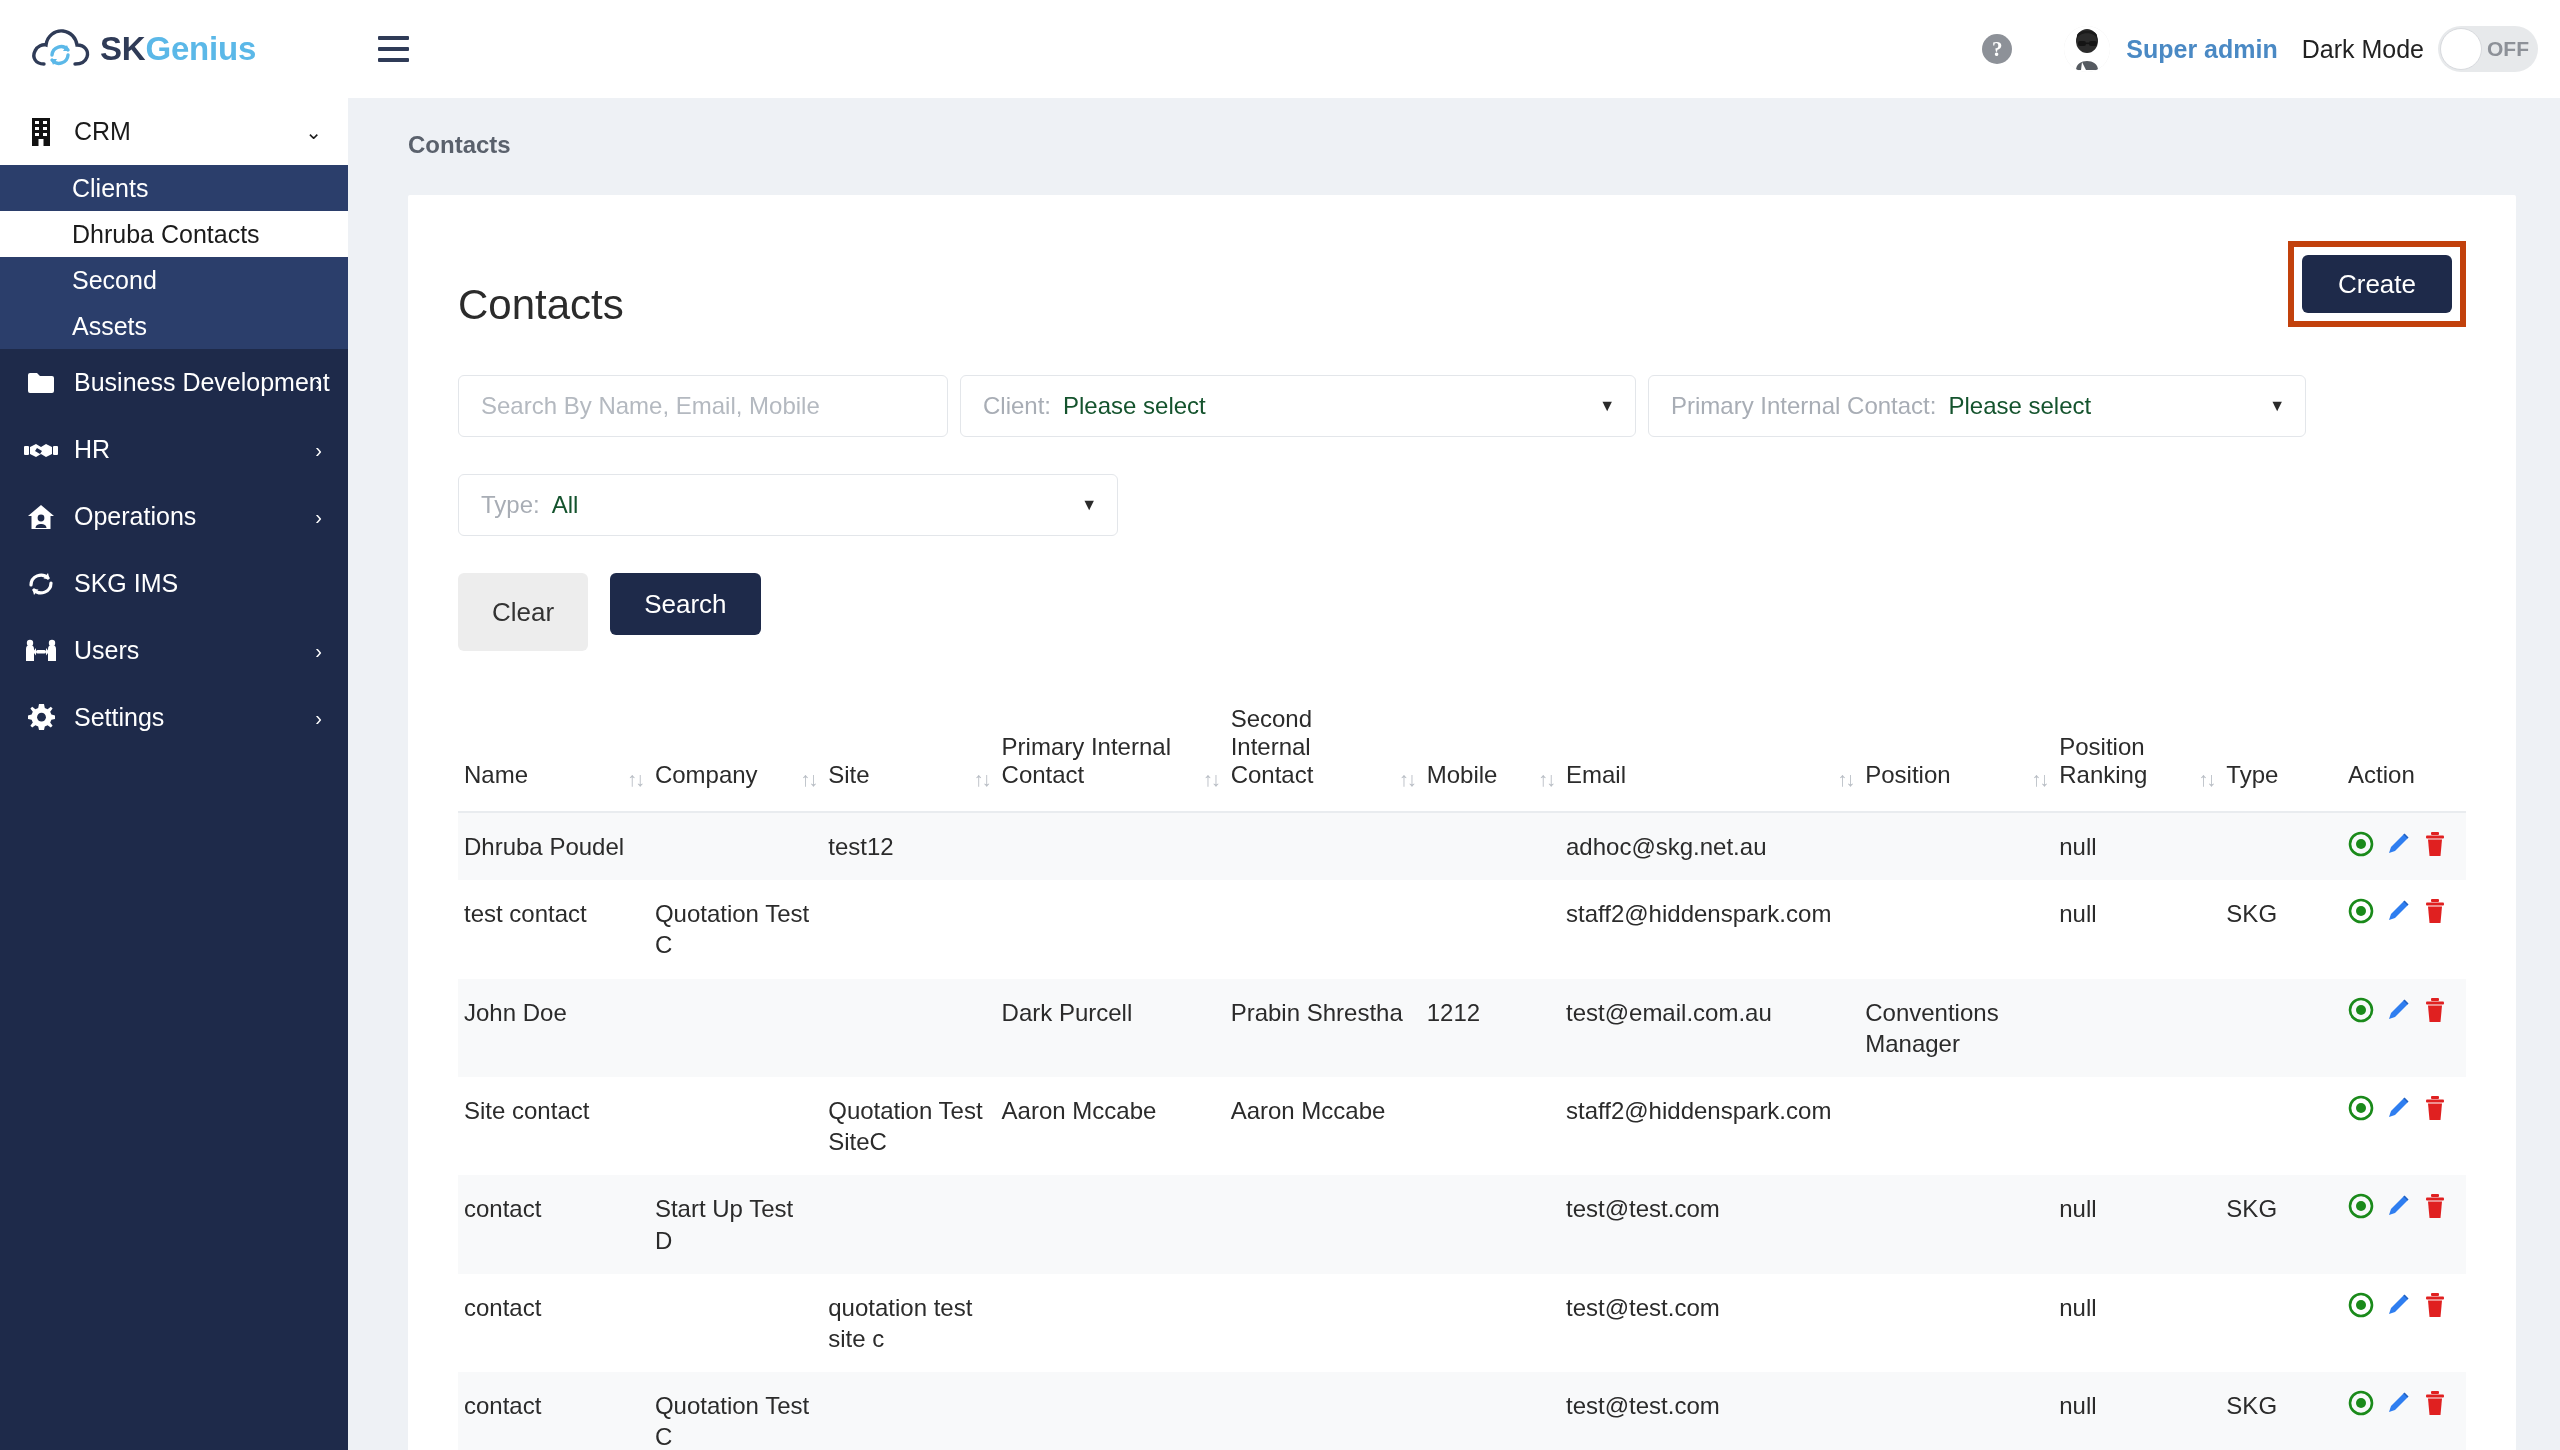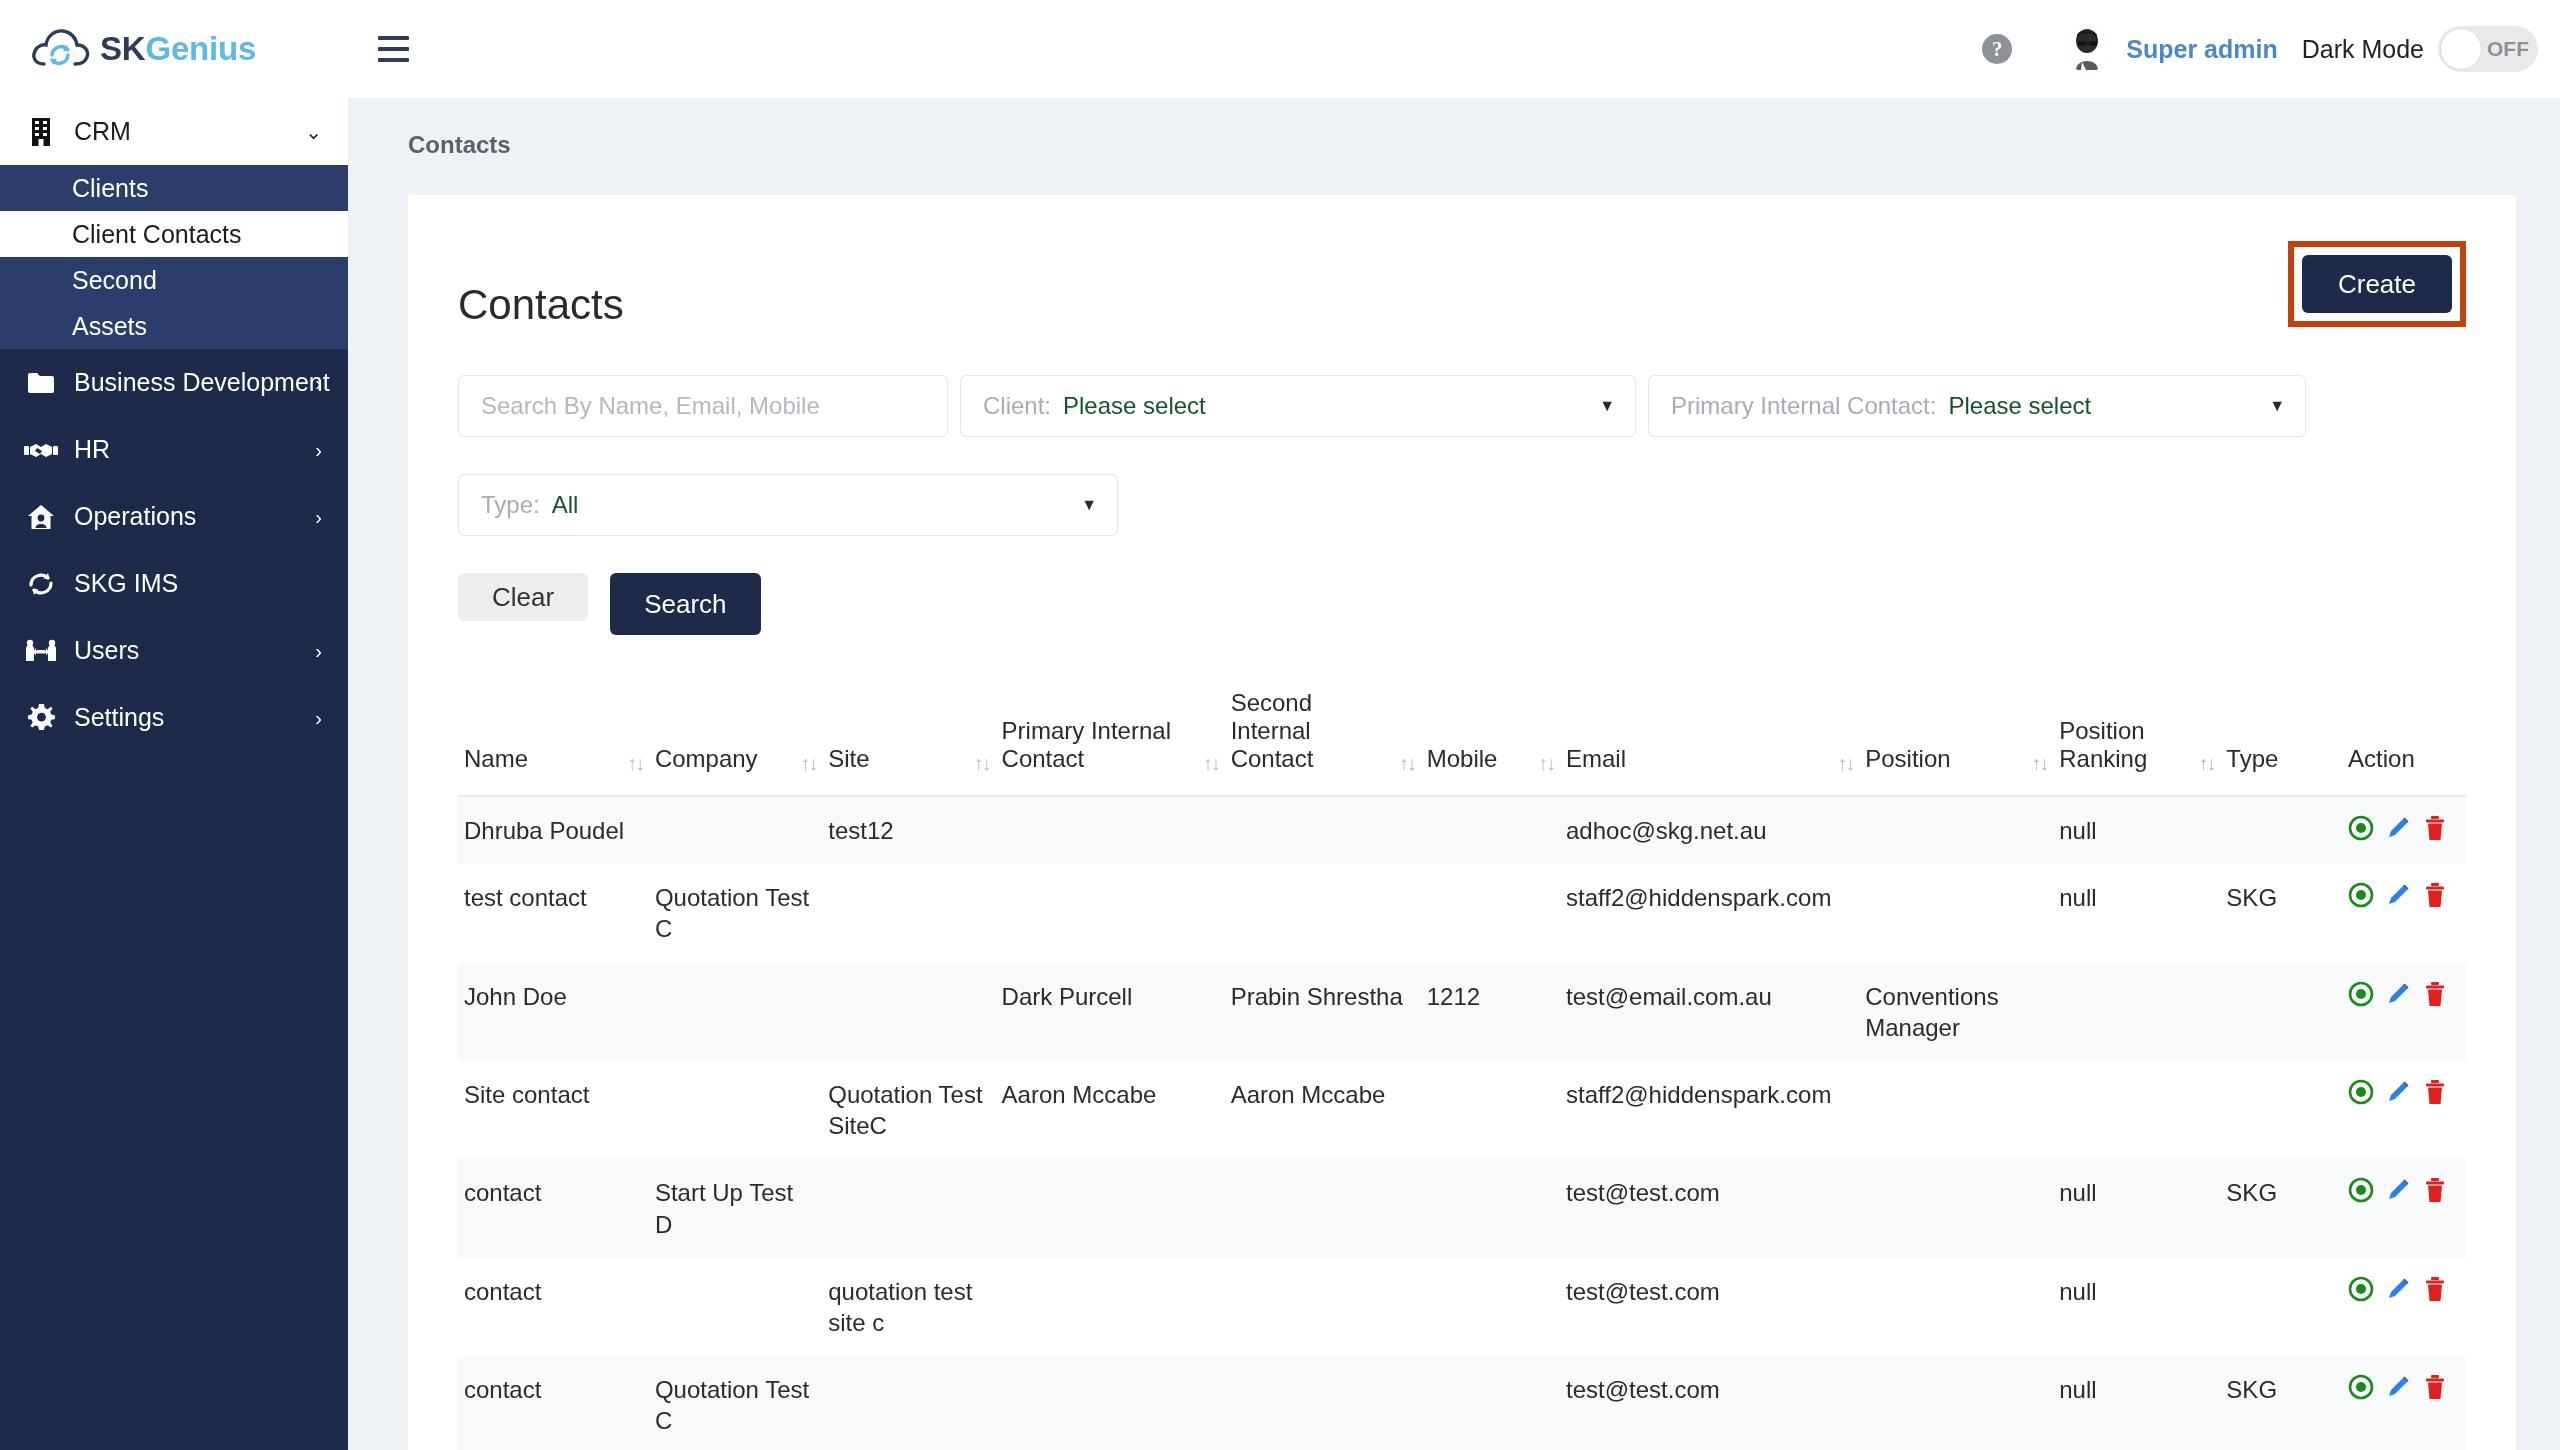--- a/index.html
+++ b/index.html
@@ -185,21 +185,21 @@
   .fld-search { width: 490px; }
   .fld-search .ph { color: #b4b9c0; }
   .fld-client { width: 676px; }
   .fld-pic { width: 658px; }
   .fld-type { width: 660px; }
 
   .btn-row { display: flex; gap: 22px; margin-top: 24px; }
   .btn-clear {
     background: #ededed; color: #333; border: none;
     border-radius: 6px; font-size: 26px; font-family: inherit;
-    padding: 0 34px; height: 48px; cursor: pointer;
+    padding: 0 34px; height: 78px; cursor: pointer;
   }
   .btn-search {
     background: #1e2a4a; color: #ffffff; border: none;
     border-radius: 6px; font-size: 26px; font-family: inherit;
     padding: 0 34px; height: 62px; cursor: pointer;
   }
 
   
   table.contacts {
     width: 100%; border-collapse: collapse;
@@ -305,21 +305,21 @@
       </svg>
     </span>
     <span>CRM</span>
     <span class="chev">⌄</span>
   </div>
 
   <div class="sub-item">
     <span>Clients</span>
   </div>
   <div class="sub-item active">
-    <span>Client Contacts</span>
+    <span>Dhruba Contacts</span>
   </div>
   <div class="sub-item">
     <span>Second</span>
   </div>
   <div class="sub-item">
     <span>Assets</span>
   </div>
 
   <div class="nav-item">
     <span class="nicon">

